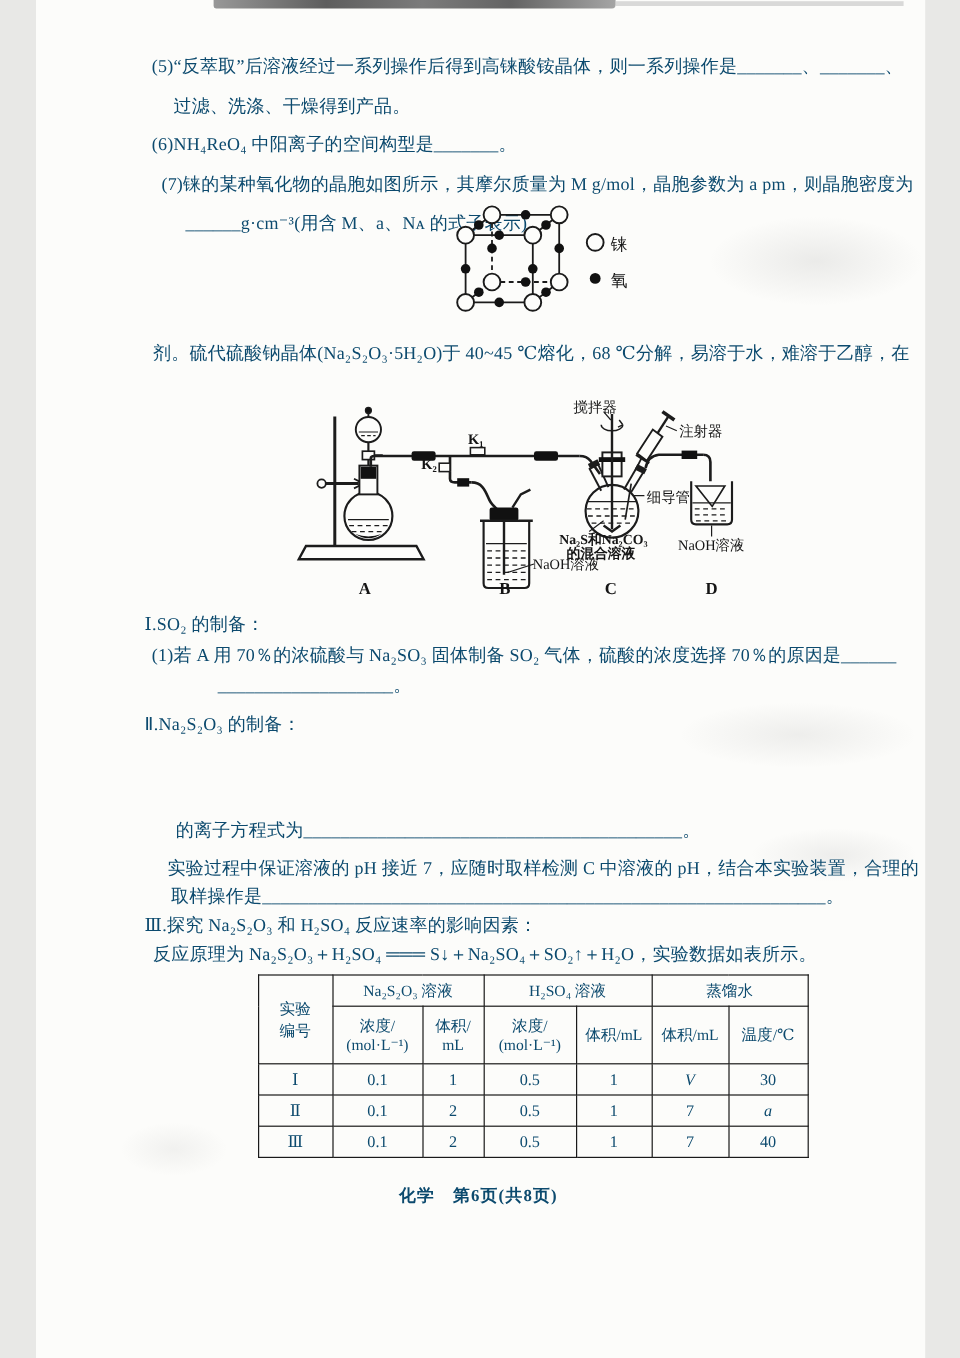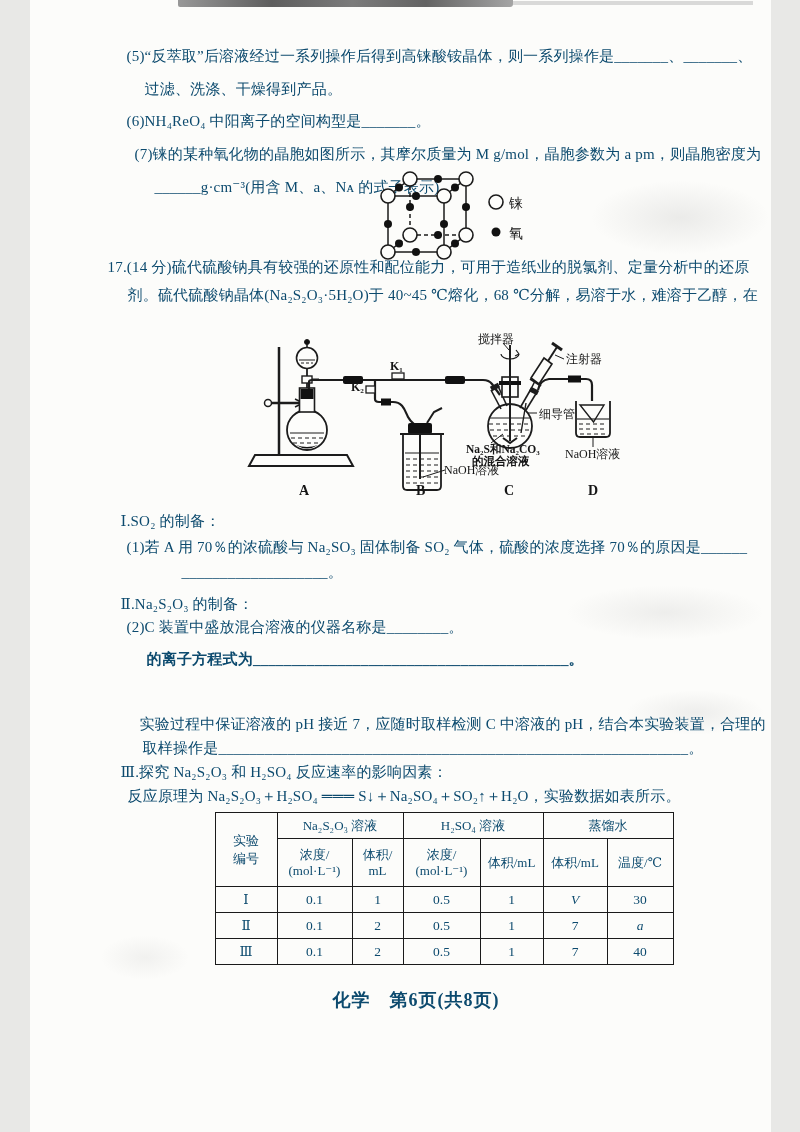--- a/index.html
+++ b/index.html
@@ -23,21 +23,21 @@
   svg text{font-family:"Liberation Serif","DejaVu Serif",serif;fill:#151515;}
   table.exp{
     position:absolute;left:185px;top:812px;border-collapse:collapse;
     font-size:13px;text-align:center;table-layout:fixed;
   }
   table.exp td{border:1.8px solid #1a1a1a;padding:0;font-weight:normal;}
   table.exp .grp{height:26px;}
   table.exp .hdr{height:48px;line-height:16px;}
   table.exp .row td{height:25px;font-size:13.5px;}
   table.exp .var{font-style:italic;font-family:"Liberation Serif",serif;}
-  .footer{position:absolute;left:303px;top:988px;font-size:18px;font-weight:bold;letter-spacing:1px;}
+  .footer{position:absolute;left:303px;top:988px;font-size:14px;font-weight:bold;letter-spacing:1px;}
 </style>
 </head>
 <body>
 
 <div class="page">
 
   <div class="artifact streakA"></div>
   <div class="artifact streakB"></div>
   <div class="artifact smudge sm1"></div>
   <div class="artifact smudge sm2"></div>
@@ -82,21 +82,20 @@
           <circle cx="100" cy="69" r="7"></circle>
           <circle cx="44" cy="69" r="7"></circle>
       </g>
       <circle cx="130" cy="36" r="7" fill="#fdfdfb" stroke="#1b1b1b" stroke-width="1.6"></circle>
       <text x="143" y="42" font-size="14">铼</text>
       <circle cx="130" cy="66" r="4.5" fill="#111"></circle>
       <text x="143" y="72" font-size="14">氧</text>
     </svg>
   </div>
 
-  <div class="ln" style="left:78px;top:258px;">17.(14 分)硫代硫酸钠具有较强的还原性和配位能力，可用于造纸业的脱氯剂、定量分析中的还原</div>
   <div class="ln" style="left:98px;top:286px;">剂。硫代硫酸钠晶体(Na₂S₂O₃·5H₂O)于 40~45 ℃熔化，68 ℃分解，易溶于水，难溶于乙醇，在</div>
 
   <div style="position:absolute;left:205px;top:333px;width:445px;height:168px;">
     <svg width="445" height="168" viewBox="0 0 445 168">
 
       <g stroke="#1c1c1c" fill="none">
         <line x1="44" y1="14" x2="44" y2="122" stroke-width="2.5"></line>
         <path d="M20,122 L112,122 L118,133 L14,133 Z" stroke-width="2" fill="#fdfdfb"></path>
         <line x1="30" y1="70" x2="64" y2="70" stroke-width="2.5"></line>
         <circle cx="33" cy="70" r="3.5" stroke-width="1.5" fill="#fdfdfb"></circle>
@@ -221,23 +220,22 @@
       <text x="64" y="162" font-size="14" font-weight="bold">A</text>
       <text x="181" y="162" font-size="14" font-weight="bold">B</text>
       <text x="269" y="162" font-size="14" font-weight="bold">C</text>
       <text x="353" y="162" font-size="14" font-weight="bold">D</text>
     </svg>
   </div>
 
   <div class="ln" style="left:91px;top:512px;">Ⅰ.SO₂ 的制备：</div>
   <div class="ln" style="left:97px;top:538px;">(1)若 A 用 70％的浓硫酸与 Na₂SO₃ 固体制备 SO₂ 气体，硫酸的浓度选择 70％的原因是______</div>
   <div class="ln" style="left:152px;top:563px;">___________________。</div>
-  <div class="ln" style="left:91px;top:595px;">Ⅱ.Na₂S₂O₃ 的制备：</div>
-  <div class="ln" style="left:97px;top:618px;">(2)C 装置中盛放混合溶液的仪器名称是________。</div>
-  <div class="ln" style="left:117px;top:650px;font-weight:bold;">的离子方程式为_________________________________________。</div>
+  <div class="ln" style="left:91px;top:595px;font-family:Liberation Serif, serif;">Ⅱ.Na₂S₂O₃ 的制备：</div>
+  <div class="ln" style="left:117px;top:684px;">的离子方程式为_________________________________________。</div>
   <div class="ln" style="left:110px;top:715px;">实验过程中保证溶液的 pH 接近 7，应随时取样检测 C 中溶液的 pH，结合本实验装置，合理的</div>
   <div class="ln" style="left:91px;top:763px;">Ⅲ.探究 Na₂S₂O₃ 和 H₂SO₄ 反应速率的影响因素：</div>
   <div class="ln" style="left:113px;top:739px;">取样操作是_____________________________________________________________。</div>
   <div class="ln" style="left:98px;top:787px;text-align:center;">反应原理为 Na₂S₂O₃＋H₂SO₄ ═══ S↓＋Na₂SO₄＋SO₂↑＋H₂O，实验数据如表所示。</div>
 
   <table class="exp">
     <colgroup>
       <col style="width:62px">
         <col style="width:75px">
         <col style="width:51px">

